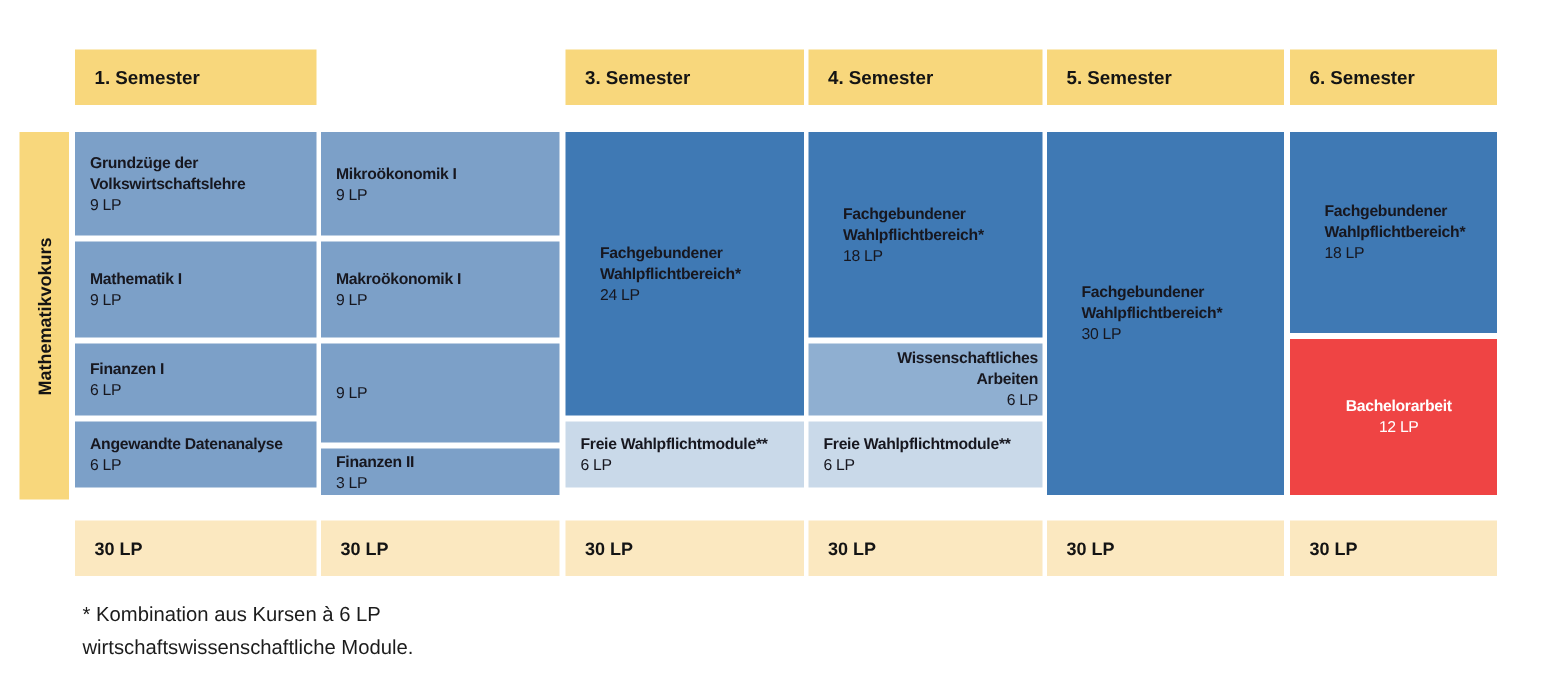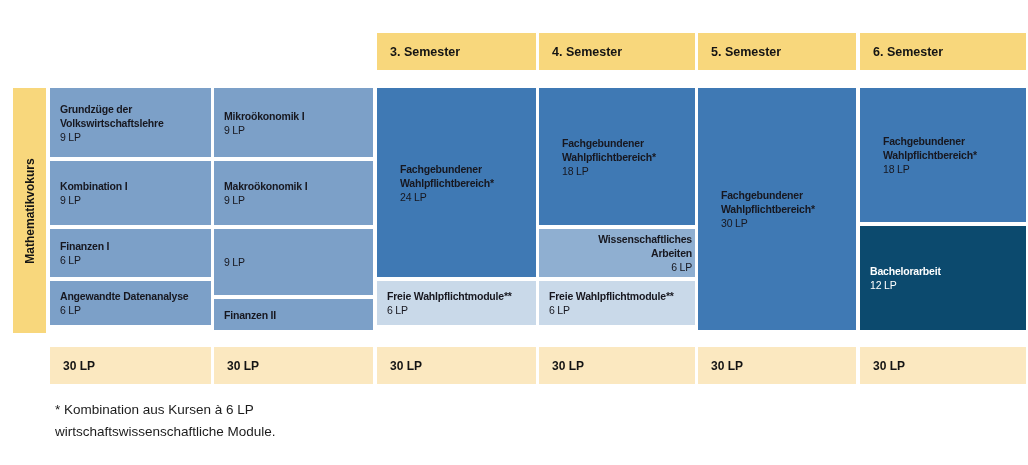--- a/index.html
+++ b/index.html
@@ -6,21 +6,21 @@
   .canvas{
     position:relative;width:1028px;height:465px;background:#ffffff;
     font-family:"Liberation Sans","DejaVu Sans",sans-serif;overflow:hidden;
   }
   
   .x0{left:50px;width:161px}
   .x1{left:214px;width:159px}
   .x2{left:377px;width:159px}
   .x3{left:539px;width:156px}
   .x4{left:698px;width:158px}
-  .x5{left:860px;width:166px}
+  .x5{left:860px;width:138px}
   
   .ya{top:88px;height:69px}
   .yb{top:161px;height:64px}
   .yc{top:229px;height:48px}
   .yd{top:281px;height:44px}
   .ye{top:229px;height:66px}
   .yf{top:299px;height:31px}
   .yg{top:88px;height:189px}
   .yh{top:88px;height:137px}
   .yi{top:88px;height:242px}
@@ -45,56 +45,57 @@
   }
   .m-title{
     font-weight:bold;font-size:10.5px;line-height:14px;
     letter-spacing:-0.2px;white-space:pre;
   }
   .m-lp{font-size:10.5px;line-height:14px;letter-spacing:-0.2px;}
   .blue-med {background:#7CA0C8;}
   .blue-dark{background:#3F79B4;padding-left:23px;}
   .blue-wa  {background:#8FAFD1;text-align:right;}
   .blue-pale{background:#C9D9E9;}
-  .blue-navy{background:#0c4a6e;color:#ffffff;}
+  .blue-navy{background:#ef4444;color:#ffffff;text-align:center;}
 
   .sidebar{
     position:absolute;left:13px;top:88px;width:33px;height:245px;background:#F8D77C;
     display:flex;align-items:center;justify-content:center;
   }
   .sidebar span{
     transform:rotate(-90deg);white-space:nowrap;
     font-weight:bold;font-size:12px;color:#141414;
   }
   .footnotes{
     position:absolute;left:55px;top:399px;width:960px;
     font-size:13.5px;line-height:21.5px;color:#1c1c1c;
   }
 </style>
 </head>
 <body>
 
 <div class="canvas">
 
+  <div class="hdr x0">1. Semester</div>
   <div class="hdr x2">3. Semester</div>
   <div class="hdr x3">4. Semester</div>
   <div class="hdr x4">5. Semester</div>
   <div class="hdr x5">6. Semester</div>
 
   <div class="sidebar">
     <span>Mathematikvokurs</span>
   </div>
 
   <div class="cell x0 ya blue-med">
     <div class="m-title">Grundzüge der
 Volkswirtschaftslehre</div>
     <div class="m-lp">9 LP</div>
   </div>
   <div class="cell x0 yb blue-med">
-    <div class="m-title">Kombination I</div>
+    <div class="m-title">Mathematik I</div>
     <div class="m-lp">9 LP</div>
   </div>
   <div class="cell x0 yc blue-med">
     <div class="m-title">Finanzen I</div>
     <div class="m-lp">6 LP</div>
   </div>
   <div class="cell x0 yd blue-med">
     <div class="m-title">Angewandte Datenanalyse</div>
     <div class="m-lp">6 LP</div>
   </div>
@@ -105,20 +106,21 @@
   </div>
   <div class="cell x1 yb blue-med">
     <div class="m-title">Makroökonomik I</div>
     <div class="m-lp">9 LP</div>
   </div>
   <div class="cell x1 ye blue-med">
     <div class="m-lp">9 LP</div>
   </div>
   <div class="cell x1 yf blue-med">
     <div class="m-title">Finanzen II</div>
+    <div class="m-lp">3 LP</div>
   </div>
 
   <div class="cell x2 yg blue-dark">
     <div class="m-title">Fachgebundener
 Wahlpflichtbereich*</div>
     <div class="m-lp">24 LP</div>
   </div>
   <div class="cell x2 yd blue-pale">
     <div class="m-title">Freie Wahlpflichtmodule**</div>
     <div class="m-lp">6 LP</div>

